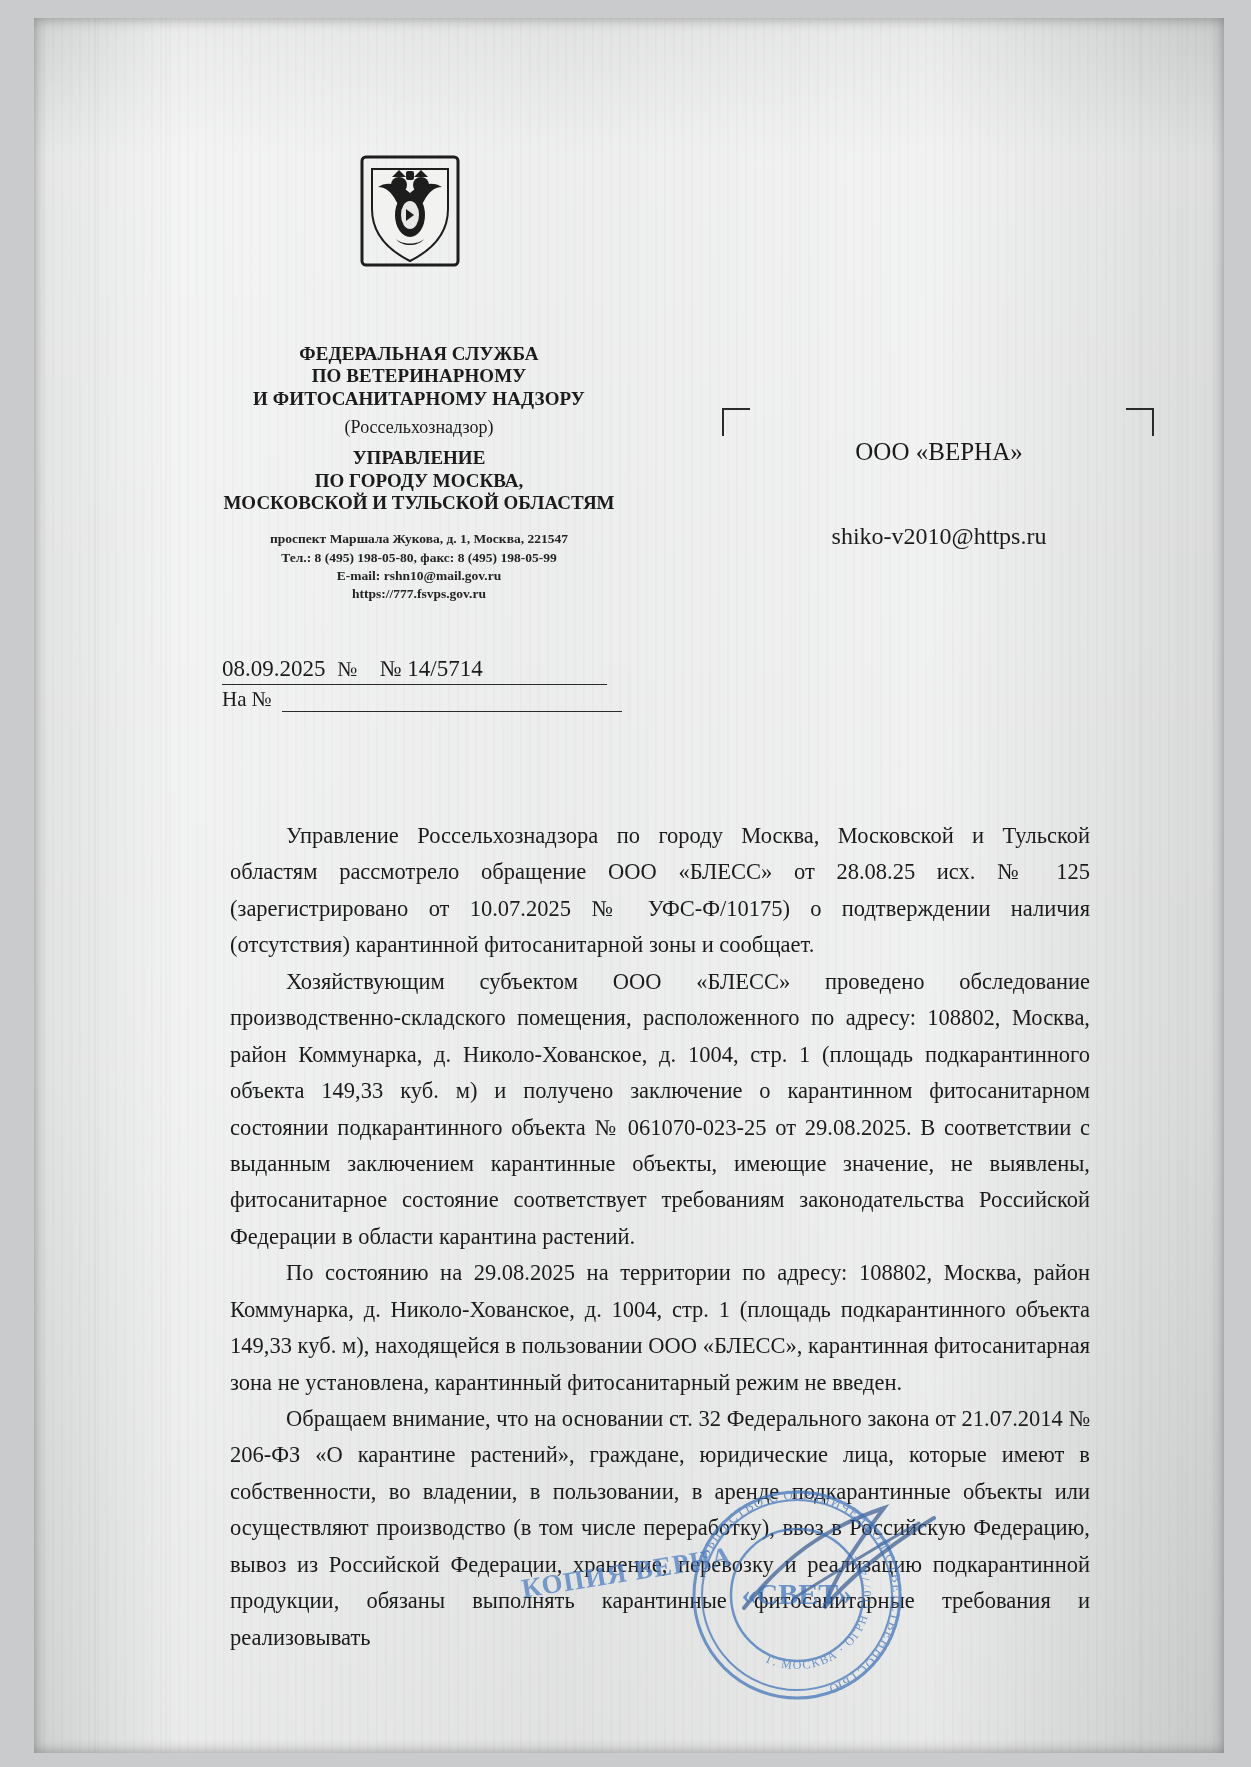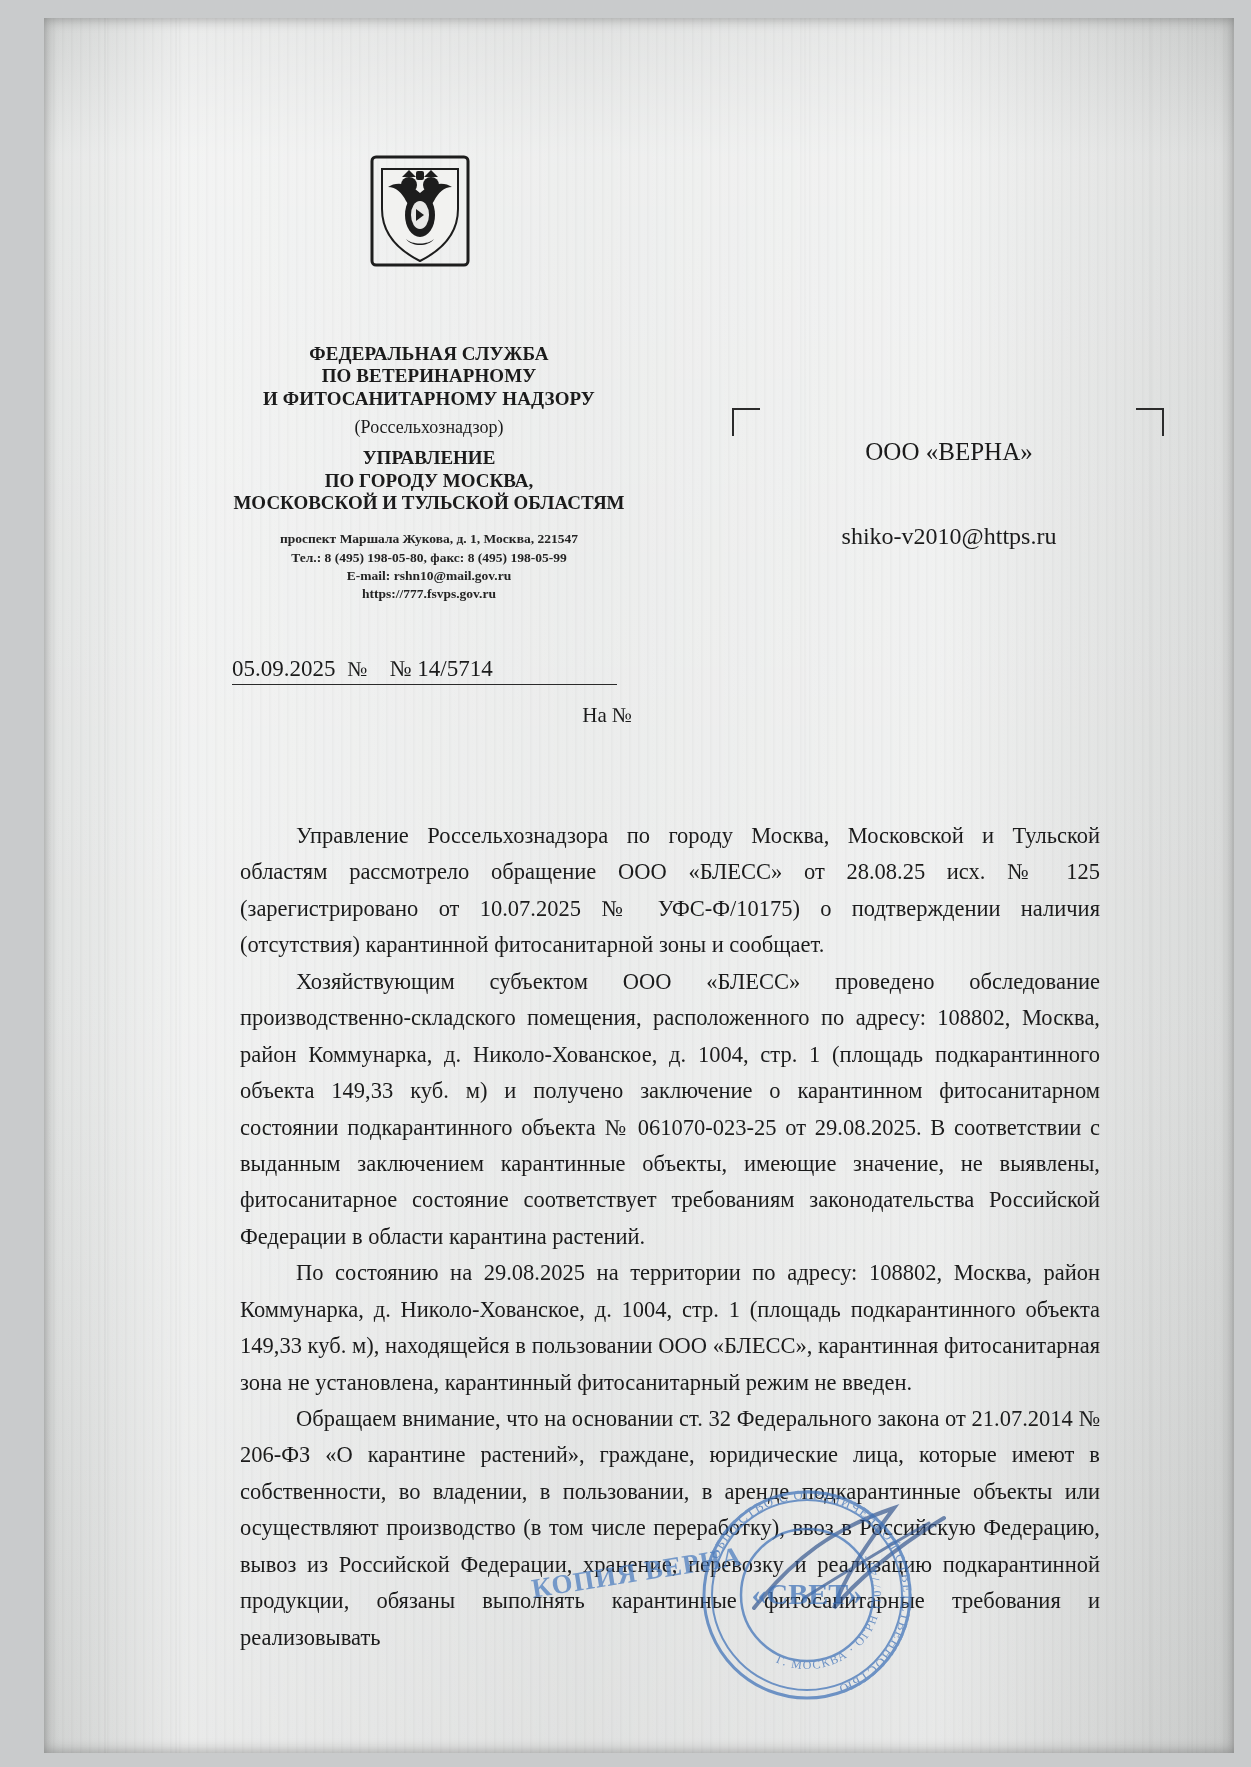--- a/index.html
+++ b/index.html
@@ -11,21 +11,21 @@
     position: relative;
     width: 1251px;
     height: 1767px;
     background: #c9cbcc;
     overflow: hidden;
     font-family: "Liberation Serif", serif;
   }
   
   .sheet {
     position: absolute;
-    left: 44px;
+    left: 34px;
     top: 18px;
     width: 1190px;
     height: 1735px;
     background: #dcdedd;
     background-image:
       linear-gradient(90deg, rgba(255,255,255,0.0) 0%, rgba(255,255,255,0.55) 12%, rgba(255,255,255,0.35) 45%, rgba(255,255,255,0.5) 75%, rgba(0,0,0,0.04) 100%),
       linear-gradient(180deg, rgba(0,0,0,0.05) 0%, rgba(255,255,255,0.25) 8%, rgba(255,255,255,0.1) 60%, rgba(0,0,0,0.06) 100%);
     box-shadow: 0 0 14px rgba(0,0,0,0.35) inset;
   }
   
@@ -107,26 +107,25 @@
     align-items: flex-end;
     gap: 12px;
     border-bottom: 1.6px solid #2a2a2a;
     padding-bottom: 2px;
     width: 385px;
   }
   .numline .date { font-size: 23px; }
   .numline .nsym { font-size: 21px; }
   .numline .num { font-size: 23px; margin-left: 10px;}
   .numline .row2 {
-    margin-top: 18px;
+    margin-top: 2px;
     display: flex;
     align-items: flex-end;
     gap: 10px;
     font-size: 21px;
-    flex-direction: column;
   }
   .numline .row2 .line {
     flex: 1;
     border-bottom: 1.6px solid #2a2a2a;
     height: 18px;
   }
 
   
   .addressee {
     position: absolute;
@@ -244,21 +243,21 @@
         <div class="lh-contacts">
           <div>проспект Маршала Жукова, д. 1, Москва, 221547</div>
           <div>Тел.: 8 (495) 198-05-80, факс: 8 (495) 198-05-99</div>
           <div>E-mail: rshn10@mail.gov.ru</div>
           <div>https://777.fsvps.gov.ru</div>
         </div>
       </div>
 
       <div class="numline">
         <div class="row1">
-          <span class="date">05.09.2025</span>
+          <span class="date">08.09.2025</span>
           <span class="nsym">№</span>
           <span class="num">№ 14/5714</span>
         </div>
         <div class="row2">
           <span>На №</span>
           <span class="line"></span>
         </div>
       </div>
 
       <div class="corner tl"></div>

